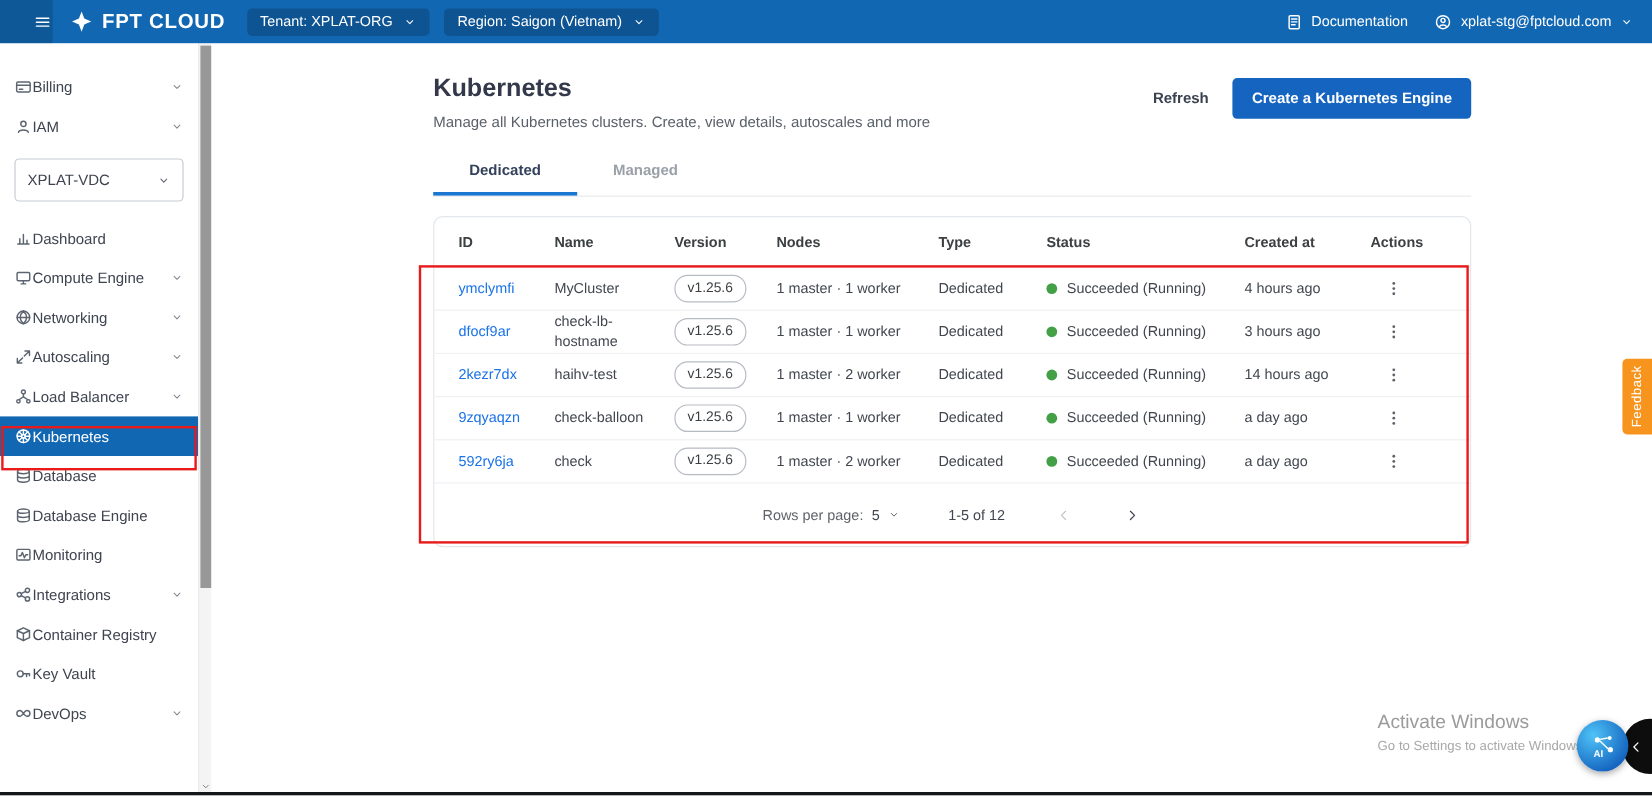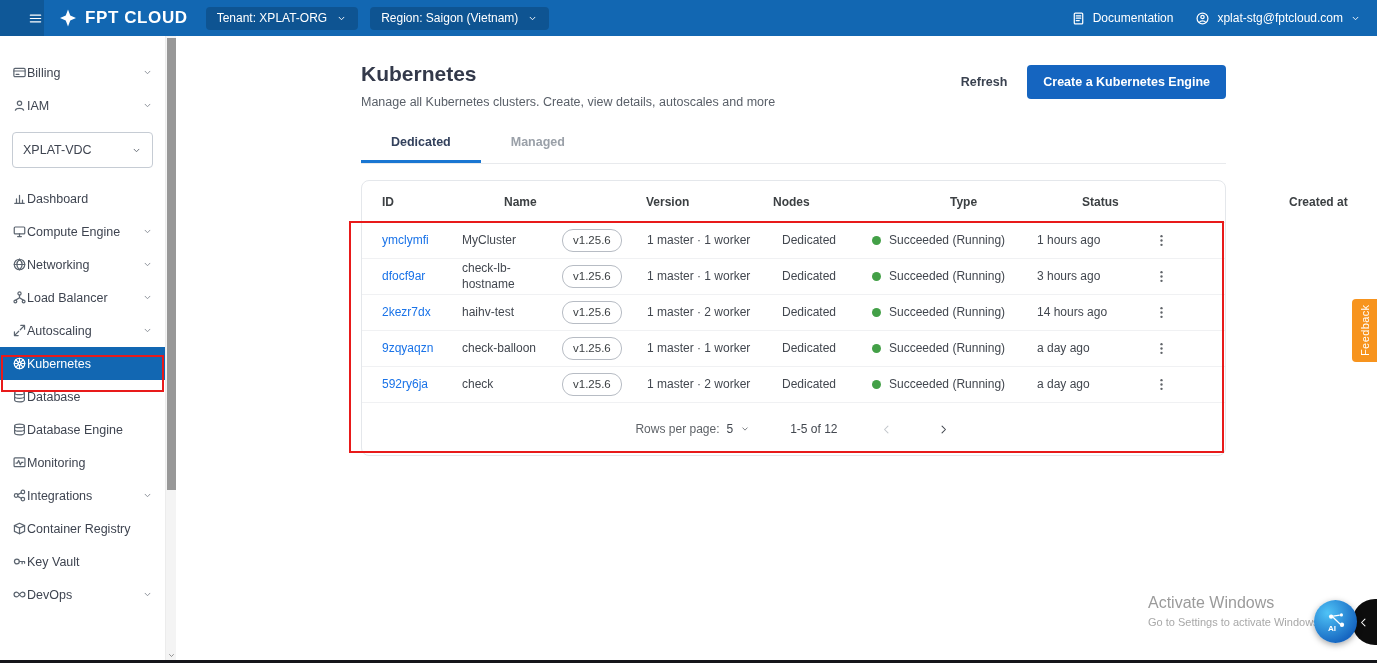--- a/index.html
+++ b/index.html
@@ -47,21 +47,21 @@
   .page-sub{font-size:12.5px;color:#5a6069;margin-top:9px;}
   .head-actions{display:flex;align-items:center;gap:20px;margin-top:3px;}
   .refresh-btn{background:none;border:none;font-size:12.5px;font-weight:700;color:#3a4250;cursor:pointer;}
   .create-btn{background:var(--c-accent,#1565C0);color:#fff;border:none;border-radius:4px;height:34px;padding:0 16px;font-size:12.5px;font-weight:700;cursor:pointer;}
   .tabs-strip{display:flex;border-bottom:1px solid #e8eaed;height:41px;margin-bottom:16px;background:#fff;}
   .tab{display:flex;align-items:center;justify-content:center;padding:0 30px;font-size:12.5px;font-weight:700;color:#9aa0a8;cursor:pointer;border-bottom:3px solid transparent;}
   .tab.active{color:#33415c;border-bottom-color:#1976d2;}
 
   .table-card{border:1px solid #e4e7eb;border-radius:8px;background:#fff;}
   .trow{display:grid;grid-template-columns:80px 100px 85px 135px 90px 165px 105px 63px;padding:0 20px;align-items:center;}
-  .thead{height:42px;border-bottom:1px solid #e8eaed;font-weight:700;font-size:12px;color:#3c4043;gap:42px;}
+  .thead{height:42px;border-bottom:1px solid #e8eaed;font-weight:700;font-size:12px;color:#3c4043;}
   .tr{min-height:36px;border-bottom:1px solid #f0f1f3;font-size:12px;color:#42474f;line-height:1.3;}
   .name-cell{padding-right:16px;word-break:break-word;}
   .id-link{color:var(--c-link,#1A73E8);text-decoration:none;cursor:pointer;}
   .ver-chip{display:inline-block;border:1px solid #b7bcc4;border-radius:11px;padding:3px 10px;font-size:11.5px;color:#3c4043;background:#fff;}
   .status-cell{display:flex;align-items:center;gap:8px;}
   .status-dot{width:9px;height:9px;border-radius:50%;background:var(--c-green,#43A047);flex:0 0 auto;}
   .dots-btn{background:none;border:none;color:#5f6368;cursor:pointer;padding:4px;margin-left:8px;}
   .pagination{display:flex;justify-content:center;align-items:center;gap:40px;height:52px;padding:0 24px;font-size:12px;color:#5f6368;}
   .rpp{display:flex;align-items:center;gap:7px;cursor:pointer;}
   .rpp-val{color:#42474f;}
@@ -218,40 +218,40 @@
           <span class="side-label">Networking</span>
           <span class="icon chev">
             <svg viewBox="0 0 16 16" fill="none" stroke="currentColor" stroke-width="1.3" stroke-linecap="round" stroke-linejoin="round">
               <path d="M4.5 6.2L8 9.8l3.5-3.6"></path>
             </svg>
           </span>
         </div>
         <div class="side-item">
           <span class="icon side-ic">
             <svg viewBox="0 0 16 16" fill="none" stroke="currentColor" stroke-width="1.3" stroke-linecap="round" stroke-linejoin="round">
+              <path d="M9.4 2.6h4v4M13.4 2.6L8.8 7.2M6.6 13.4h-4v-4M2.6 13.4l4.6-4.6"></path>
+            </svg>
+          </span>
+          <span class="side-label">Autoscaling</span>
+          <span class="icon chev">
+            <svg viewBox="0 0 16 16" fill="none" stroke="currentColor" stroke-width="1.3" stroke-linecap="round" stroke-linejoin="round">
+              <path d="M4.5 6.2L8 9.8l3.5-3.6"></path>
+            </svg>
+          </span>
+        </div>
+        <div class="side-item">
+          <span class="icon side-ic">
+            <svg viewBox="0 0 16 16" fill="none" stroke="currentColor" stroke-width="1.3" stroke-linecap="round" stroke-linejoin="round">
               <circle cx="8" cy="3.8" r="1.7"></circle>
               <path d="M8 5.5v2.7M8 8.2l-4 2.6M8 8.2l4 2.6"></path>
               <circle cx="3.6" cy="12.2" r="1.5"></circle>
               <circle cx="12.4" cy="12.2" r="1.5"></circle>
             </svg>
           </span>
           <span class="side-label">Load Balancer</span>
-          <span class="icon chev">
-            <svg viewBox="0 0 16 16" fill="none" stroke="currentColor" stroke-width="1.3" stroke-linecap="round" stroke-linejoin="round">
-              <path d="M4.5 6.2L8 9.8l3.5-3.6"></path>
-            </svg>
-          </span>
-        </div>
-        <div class="side-item">
-          <span class="icon side-ic">
-            <svg viewBox="0 0 16 16" fill="none" stroke="currentColor" stroke-width="1.3" stroke-linecap="round" stroke-linejoin="round">
-              <path d="M9.4 2.6h4v4M13.4 2.6L8.8 7.2M6.6 13.4h-4v-4M2.6 13.4l4.6-4.6"></path>
-            </svg>
-          </span>
-          <span class="side-label">Autoscaling</span>
           <span class="icon chev">
             <svg viewBox="0 0 16 16" fill="none" stroke="currentColor" stroke-width="1.3" stroke-linecap="round" stroke-linejoin="round">
               <path d="M4.5 6.2L8 9.8l3.5-3.6"></path>
             </svg>
           </span>
         </div>
         <div class="side-item active">
           <span class="icon side-ic">
             <svg viewBox="0 0 16 16" fill="none" stroke="currentColor" stroke-width="1.3" stroke-linecap="round" stroke-linejoin="round">
               <circle cx="8" cy="8" r="5.6"></circle>
@@ -379,21 +379,21 @@
             <div class="trow tr">
               <div class="cell"><a class="id-link" href="#">ymclymfi</a></div>
               <div class="cell name-cell">MyCluster</div>
               <div class="cell"><span class="ver-chip">v1.25.6</span></div>
               <div class="cell">1 master · 1 worker</div>
               <div class="cell">Dedicated</div>
               <div class="cell status-cell">
                 <span class="status-dot"></span>
                 <span>Succeeded (Running)</span>
               </div>
-              <div class="cell">1 hours ago</div>
+              <div class="cell">4 hours ago</div>
               <div class="cell"><button class="dots-btn"><span class="icon"><svg viewBox="0 0 16 16" fill="none" stroke="currentColor" stroke-width="1.3" stroke-linecap="round" stroke-linejoin="round">
                       <circle cx="8" cy="3.4" r="1.25" fill="currentColor" stroke="none"></circle>
                       <circle cx="8" cy="8" r="1.25" fill="currentColor" stroke="none"></circle>
                       <circle cx="8" cy="12.6" r="1.25" fill="currentColor" stroke="none"></circle>
                     </svg></span></button></div>
             </div>
             <div class="trow tr">
               <div class="cell"><a class="id-link" href="#">dfocf9ar</a></div>
               <div class="cell name-cell">check-lb-hostname</div>
               <div class="cell"><span class="ver-chip">v1.25.6</span></div>

